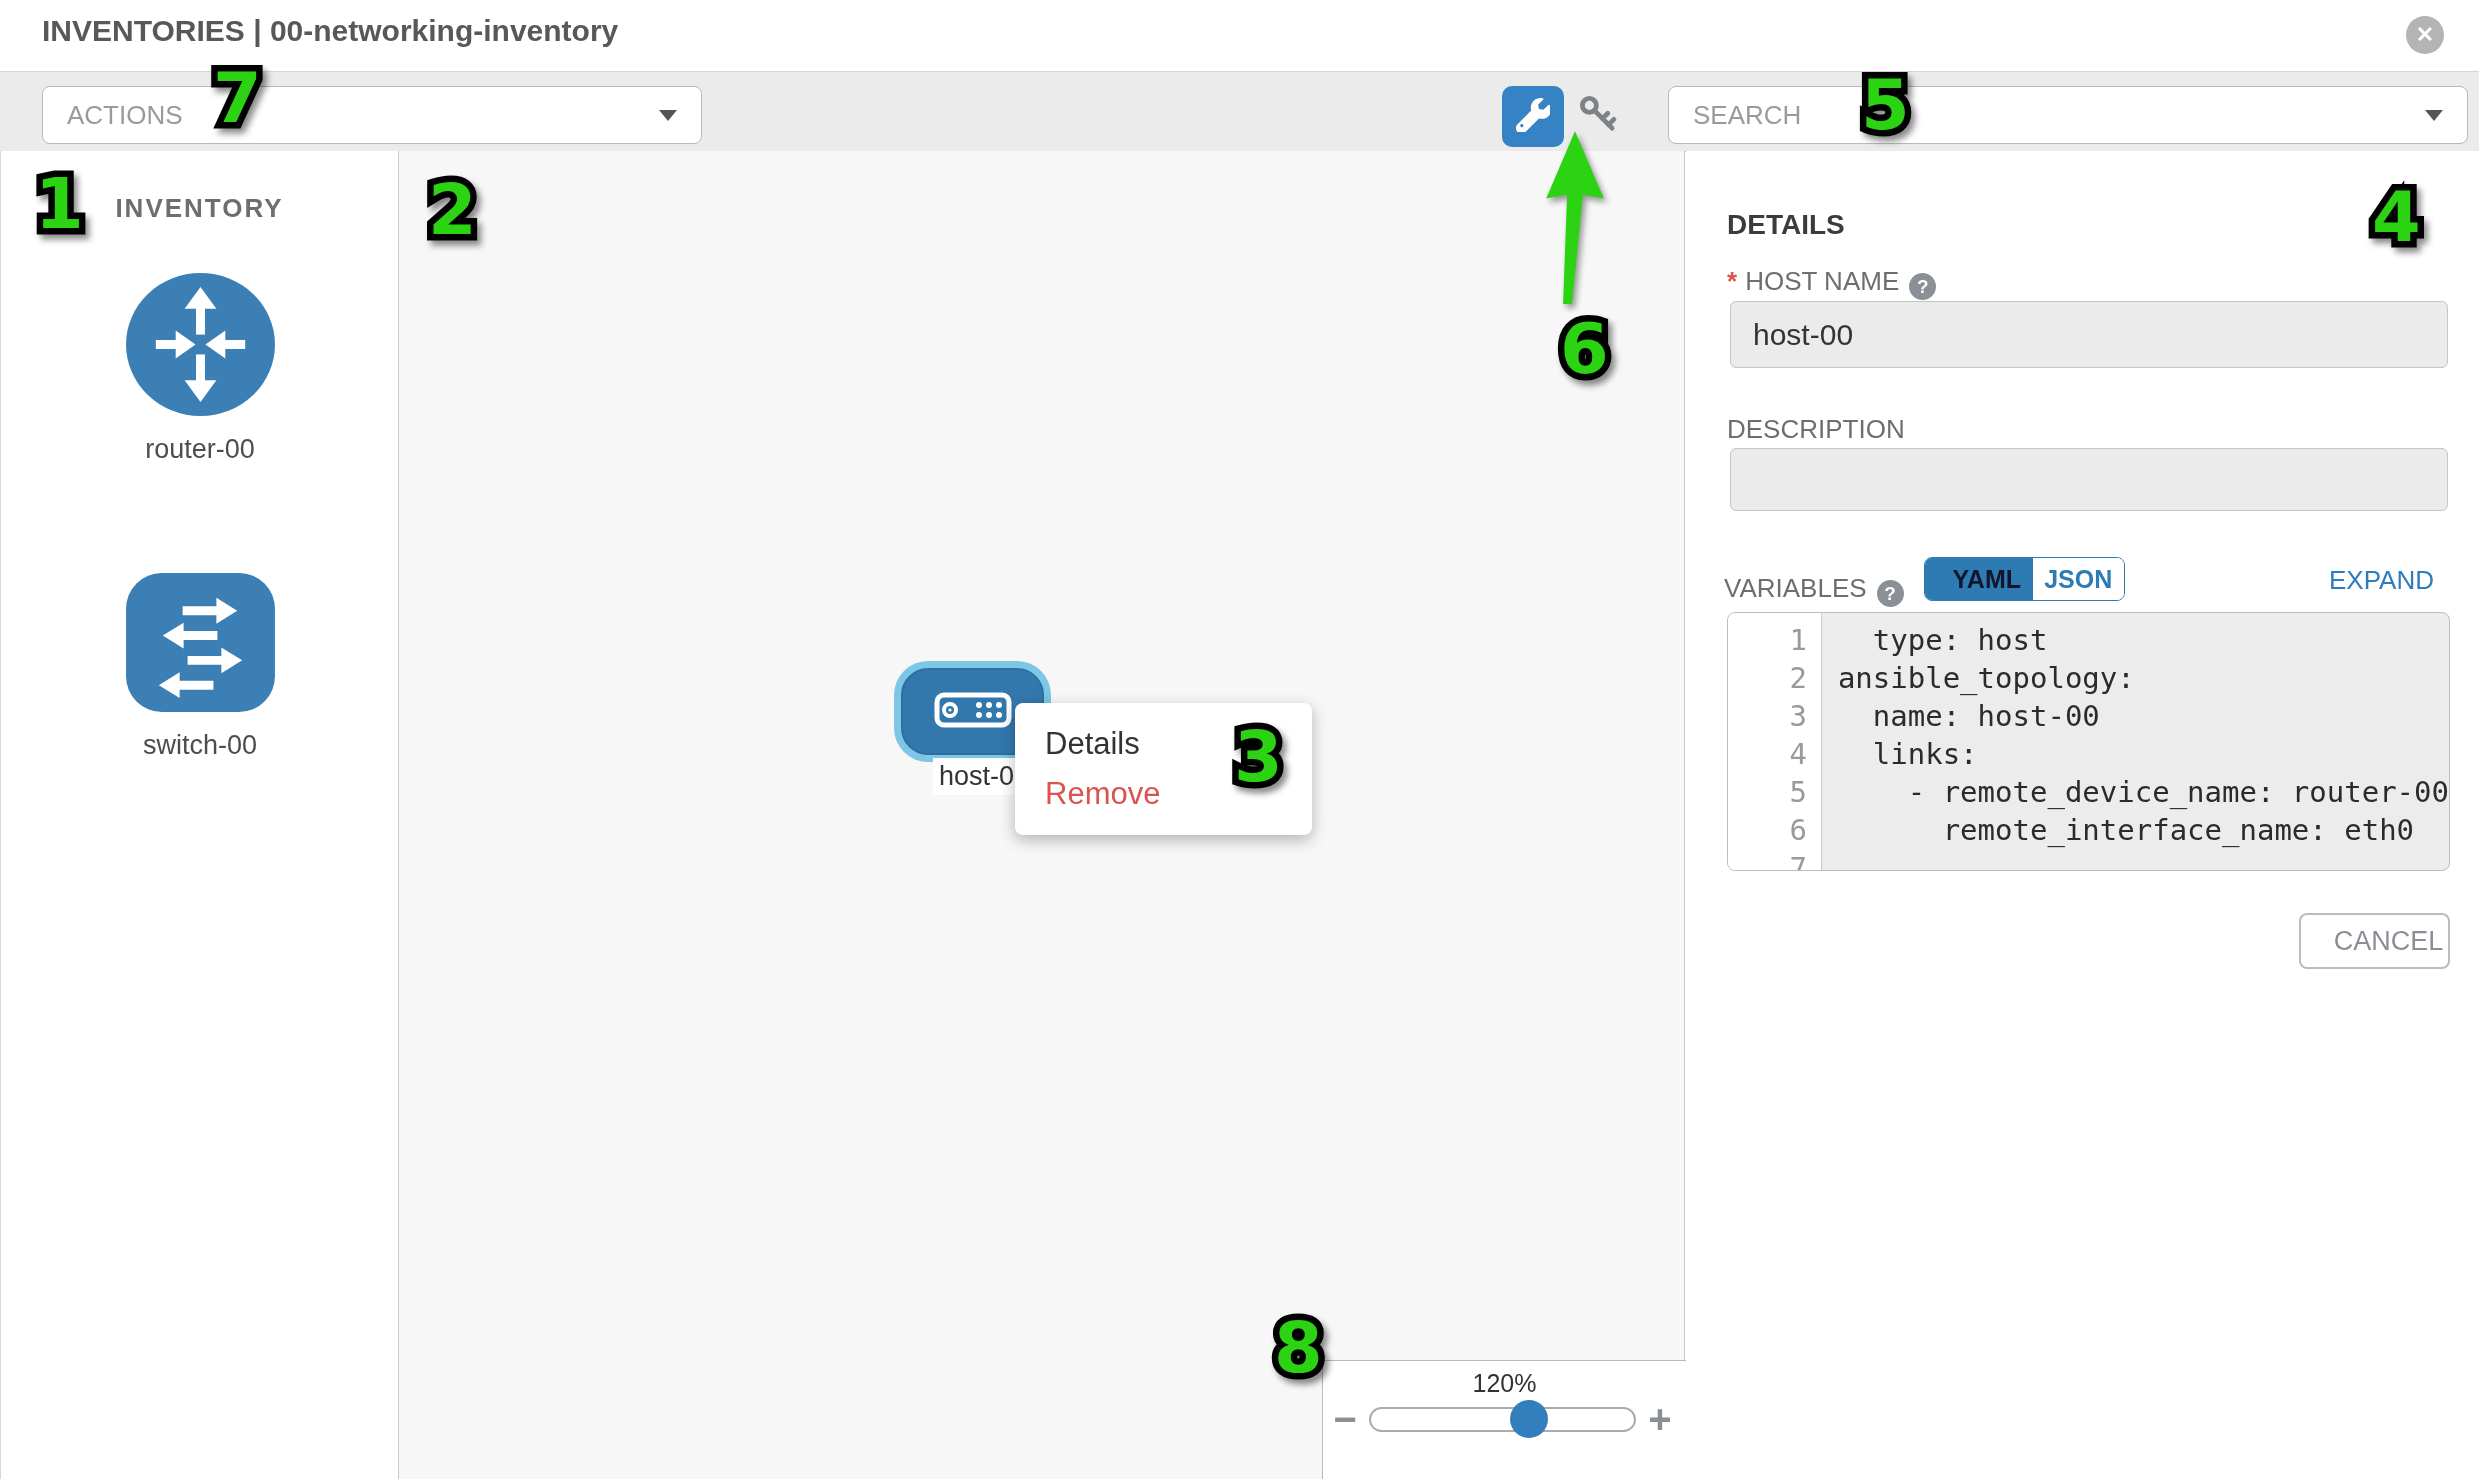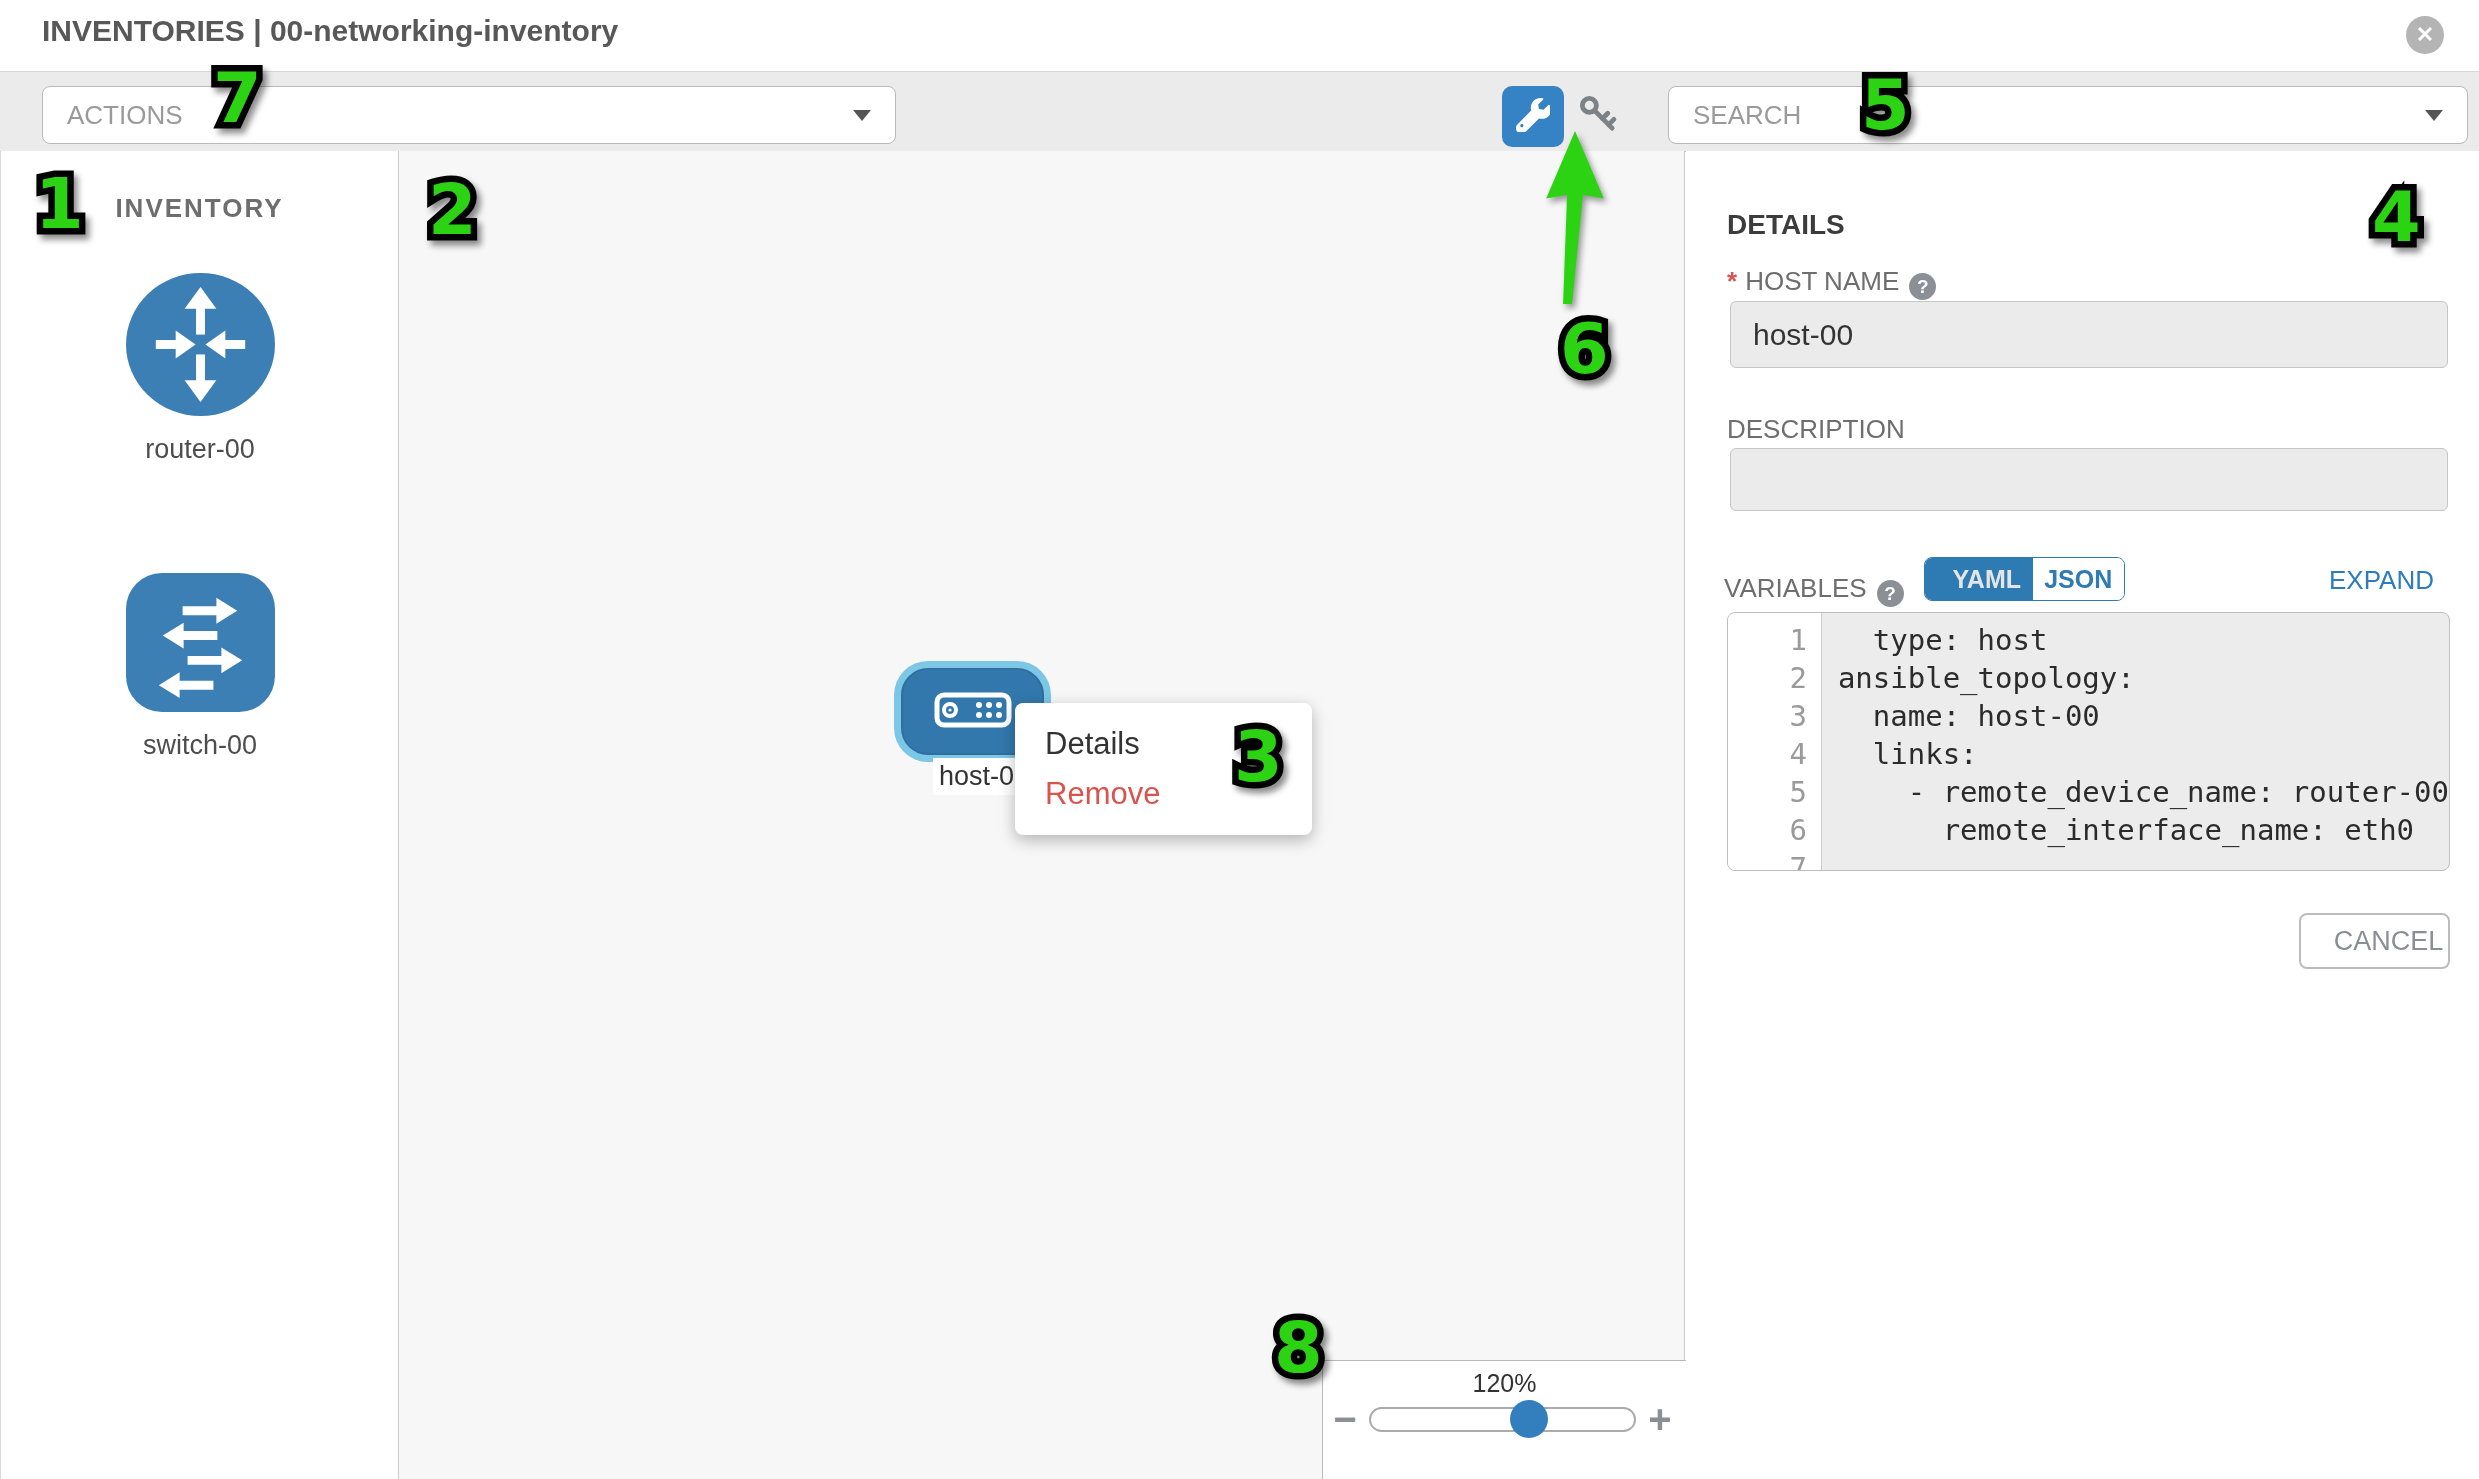--- a/index.html
+++ b/index.html
@@ -16,21 +16,21 @@
   .header{position:absolute;left:0;top:0;width:2480px;height:71px;background:#fff;}
   .page-title{position:absolute;left:42px;top:14px;font-size:30px;font-weight:bold;color:#585858;}
   .close-btn{position:absolute;left:2406px;top:16px;width:38px;height:38px;border-radius:50%;
     background:#b4b4b4;color:#fff;font-size:22px;font-weight:bold;display:flex;align-items:center;justify-content:center;cursor:pointer;}
 
   
   .toolbar{position:absolute;left:0;top:71px;width:2480px;height:81px;background:#ebebeb;
     border-top:1px solid #d6d6d6;border-bottom:1px solid #c0c0c0;}
   .select-box{position:absolute;height:58px;background:#fff;border:1px solid #b9b9b9;border-radius:8px;
     display:flex;align-items:center;justify-content:space-between;padding:0 24px;color:var(--placeholder);font-size:26px;cursor:pointer;}
-  .actions-box{left:42px;top:14px;width:854px;}
+  .actions-box{left:42px;top:14px;width:660px;}
   .search-box{left:1652px;top:14px;width:800px;margin-left:16px;}
   .caret{width:0;height:0;border-left:9px solid transparent;border-right:9px solid transparent;border-top:11px solid #555;}
   .wrench-btn{position:absolute;left:1502px;top:14px;width:62px;height:61px;border-radius:10px;
     background:var(--wrench-blue);display:flex;align-items:center;justify-content:center;cursor:pointer;}
   .key-btn{position:absolute;left:1578px;top:24px;width:42px;height:42px;display:flex;align-items:center;justify-content:center;cursor:pointer;}
 
   
   .sidebar{position:absolute;left:0;top:151px;width:399px;height:1328px;background:#fff;
     border-right:1px solid var(--gray-border);border-left:1px solid #d9d9d9;}
   .sidebar-title{margin-top:42px;text-align:center;font-size:26px;font-weight:bold;color:var(--label-gray);letter-spacing:2px;}
@@ -69,21 +69,21 @@
   .req{color:var(--red);font-weight:bold;margin-right:8px;}
   .help-icon{display:inline-block;width:27px;height:27px;border-radius:50%;background:#8b9097;color:#fff;
     font-size:19px;font-weight:bold;text-align:center;line-height:27px;margin-left:10px;vertical-align:-3px;}
   .text-input{position:absolute;left:44px;width:718px;background:#ebebeb;border:1px solid #c6c6c6;border-radius:6px;
     font-size:30px;color:#333;padding:0 22px;font-family:"Liberation Sans",sans-serif;}
   .host-input{top:150px;height:67px;}
   .desc-input{top:297px;height:63px;}
   .yamljson-toggle{position:absolute;left:238px;top:406px;width:201px;height:44px;border:1px solid var(--toggle-blue);
     border-radius:8px;display:flex;overflow:hidden;background:#fff;}
   .tog{flex:1;display:flex;align-items:center;justify-content:center;font-size:25px;font-weight:bold;cursor:pointer;}
-  .tog.active{background:var(--toggle-blue);color:#e5e5e5;padding-left:16px;}
+  .tog.active{background:var(--toggle-blue);color:#0f172a;padding-left:16px;}
   .tog.inactive{color:var(--toggle-blue);background:#fff;}
   .expand-link{position:absolute;left:643px;top:414px;font-size:26px;color:var(--link-blue);cursor:pointer;}
   .editor{position:absolute;left:41px;top:461px;width:723px;height:259px;border:1px solid #bdbdbd;border-radius:8px;
     overflow:hidden;display:flex;background:#ececec;cursor:text;}
   .gutter{width:94px;background:#fff;border-right:1px solid #ccc;padding-top:8px;}
   .gutter div{height:38px;font-family:"DejaVu Sans Mono",monospace;font-size:29px;color:#9a9a9a;text-align:right;padding-right:14px;line-height:38px;}
   .codearea{flex:1;padding:8px 0 0 16px;}
   .codearea div{height:38px;font-family:"DejaVu Sans Mono",monospace;font-size:29px;color:#2b2b2b;white-space:pre;line-height:38px;}
   .cancel-btn{position:absolute;left:613px;top:762px;width:151px;height:56px;background:#fff;border:2px solid #bcbcbc;
     border-radius:8px;color:var(--btn-gray);font-size:27px;display:flex;align-items:center;justify-content:center;cursor:pointer;padding-left:28px;}

